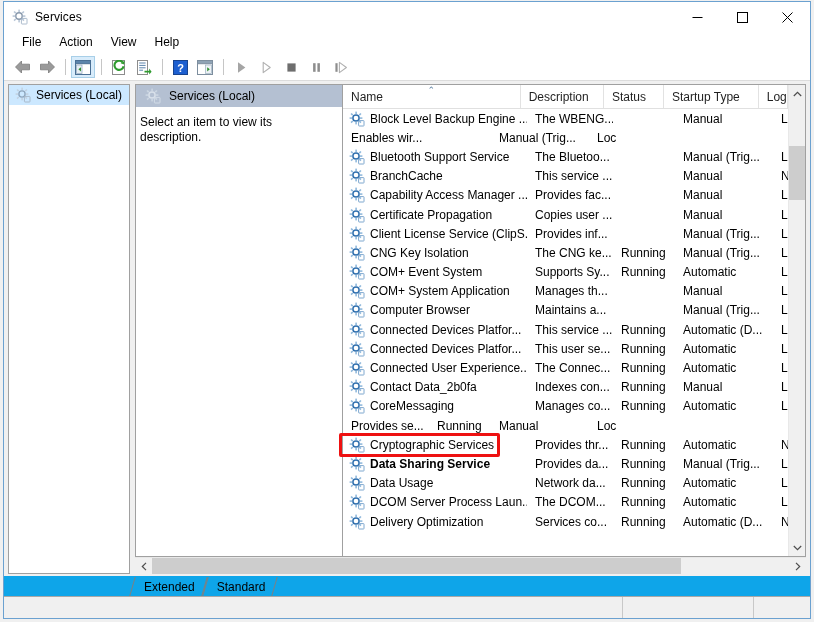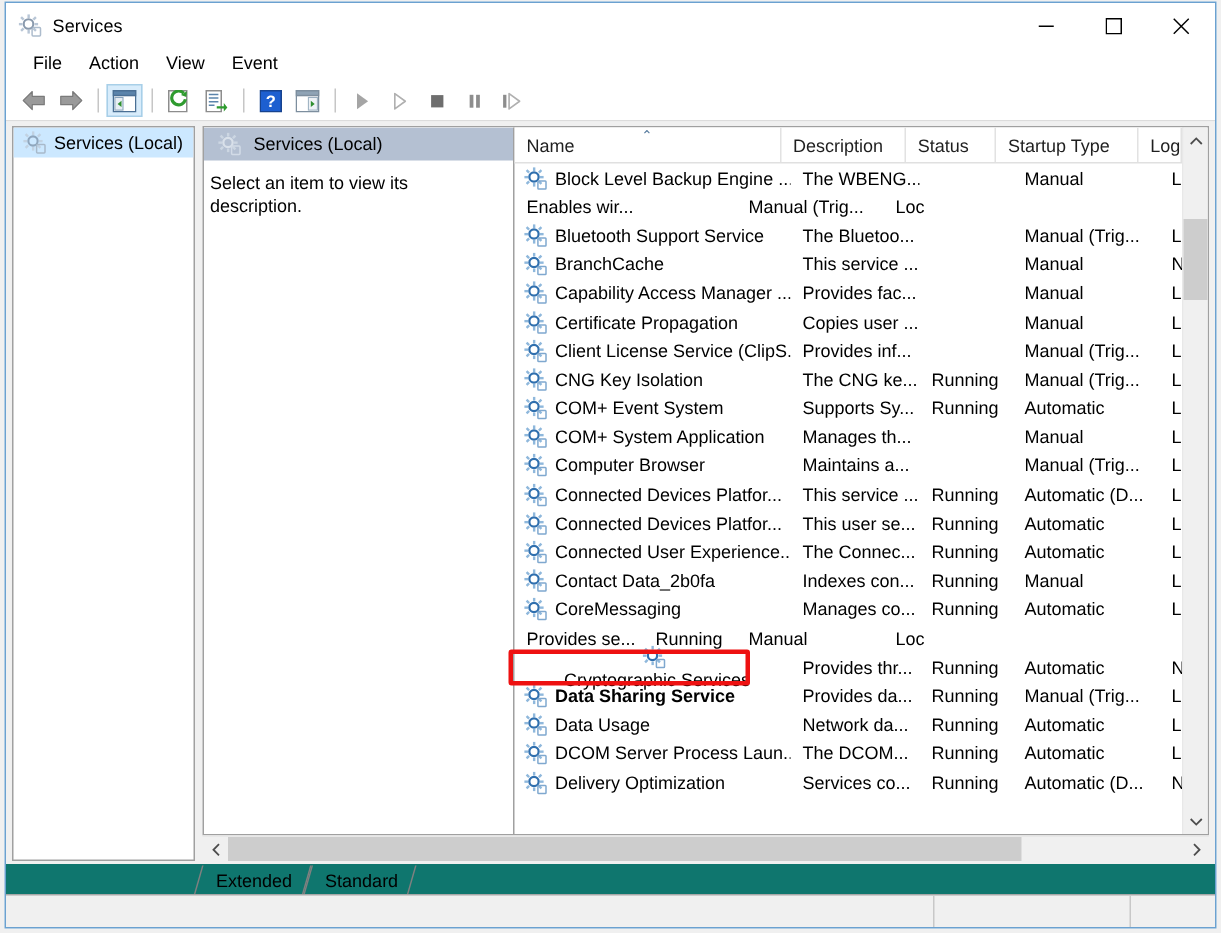--- a/index.html
+++ b/index.html
@@ -359,21 +359,21 @@
     cursor: default;
   }
 
   
   .tabstrip {
     height: 20px;
     min-height: 20px;
     display: flex;
     align-items: flex-end;
     padding-left: 128px;
-    background: #0f766e;
+    background: #0ea5e9;
     box-sizing: border-box;
     position: relative;
   }
   .tab {
     position: relative;
     height: 19px;
     display: flex;
     align-items: center;
     font-size: 12px;
     color: #000;
@@ -476,21 +476,21 @@
               <line x1="10.5" y1="0.5" x2="0.5" y2="10.5" stroke="#000" stroke-width="1"></line>
             </svg>
         </div>
       </div>
     </div>
 
     <div class="menubar">
       <div class="menu-item">File</div>
       <div class="menu-item">Action</div>
       <div class="menu-item">View</div>
-      <div class="menu-item">Event</div>
+      <div class="menu-item">Help</div>
     </div>
 
     <div class="toolbar">
       <div class="tb-btn">
         <svg width="17" height="14" viewBox="0 0 17 14">
           <path d="M7.5 1 L1.5 7 L7.5 13 L7.5 9.8 L15.5 9.8 L15.5 4.2 L7.5 4.2 Z" fill="#9a9a9a" stroke="#7a7a7a" stroke-width="0.8" stroke-linejoin="round"></path>
         </svg>
       </div>
       <div class="tb-btn">
         <svg width="17" height="14" viewBox="0 0 17 14">
@@ -1025,21 +1025,21 @@
                     <div class="cell" style="width: 98px;">Automatic</div>
                     <div class="cell" style="width: 30px;">Loc</div>
                   </div>
                   <div class="lv-row">
                     <div class="cell" style="width: 86px;">Provides se...</div>
                     <div class="cell" style="width: 62px;">Running</div>
                     <div class="cell" style="width: 98px;">Manual</div>
                     <div class="cell" style="width: 30px;">Loc</div>
                   </div>
                   <div class="lv-row">
-                    <div class="cell name" style="width: 184px; flex-direction: column;">
+                    <div class="cell name" style="width: 184px;">
                       <span>
                         <svg class="gear" viewBox="0 0 16 16" xmlns="http://www.w3.org/2000/svg">
                           <circle cx="7" cy="7" r="3.1" fill="none" stroke="#2f6fae" stroke-width="1.5"></circle>
                           <g fill="#8fb8dc">
                             <rect x="6.3" y="0.6" width="1.6" height="2.4"></rect>
                             <rect x="6.3" y="11.0" width="1.6" height="2.4"></rect>
                             <rect x="0.6" y="6.3" width="2.4" height="1.6"></rect>
                             <rect x="11.0" y="6.3" width="2.4" height="1.6"></rect>
                             <rect x="2.1" y="2.1" width="1.6" height="2.4" transform="rotate(-45 2.9 3.3)"></rect>
                             <rect x="10.3" y="9.6" width="1.6" height="2.4" transform="rotate(-45 11.1 10.8)"></rect>

